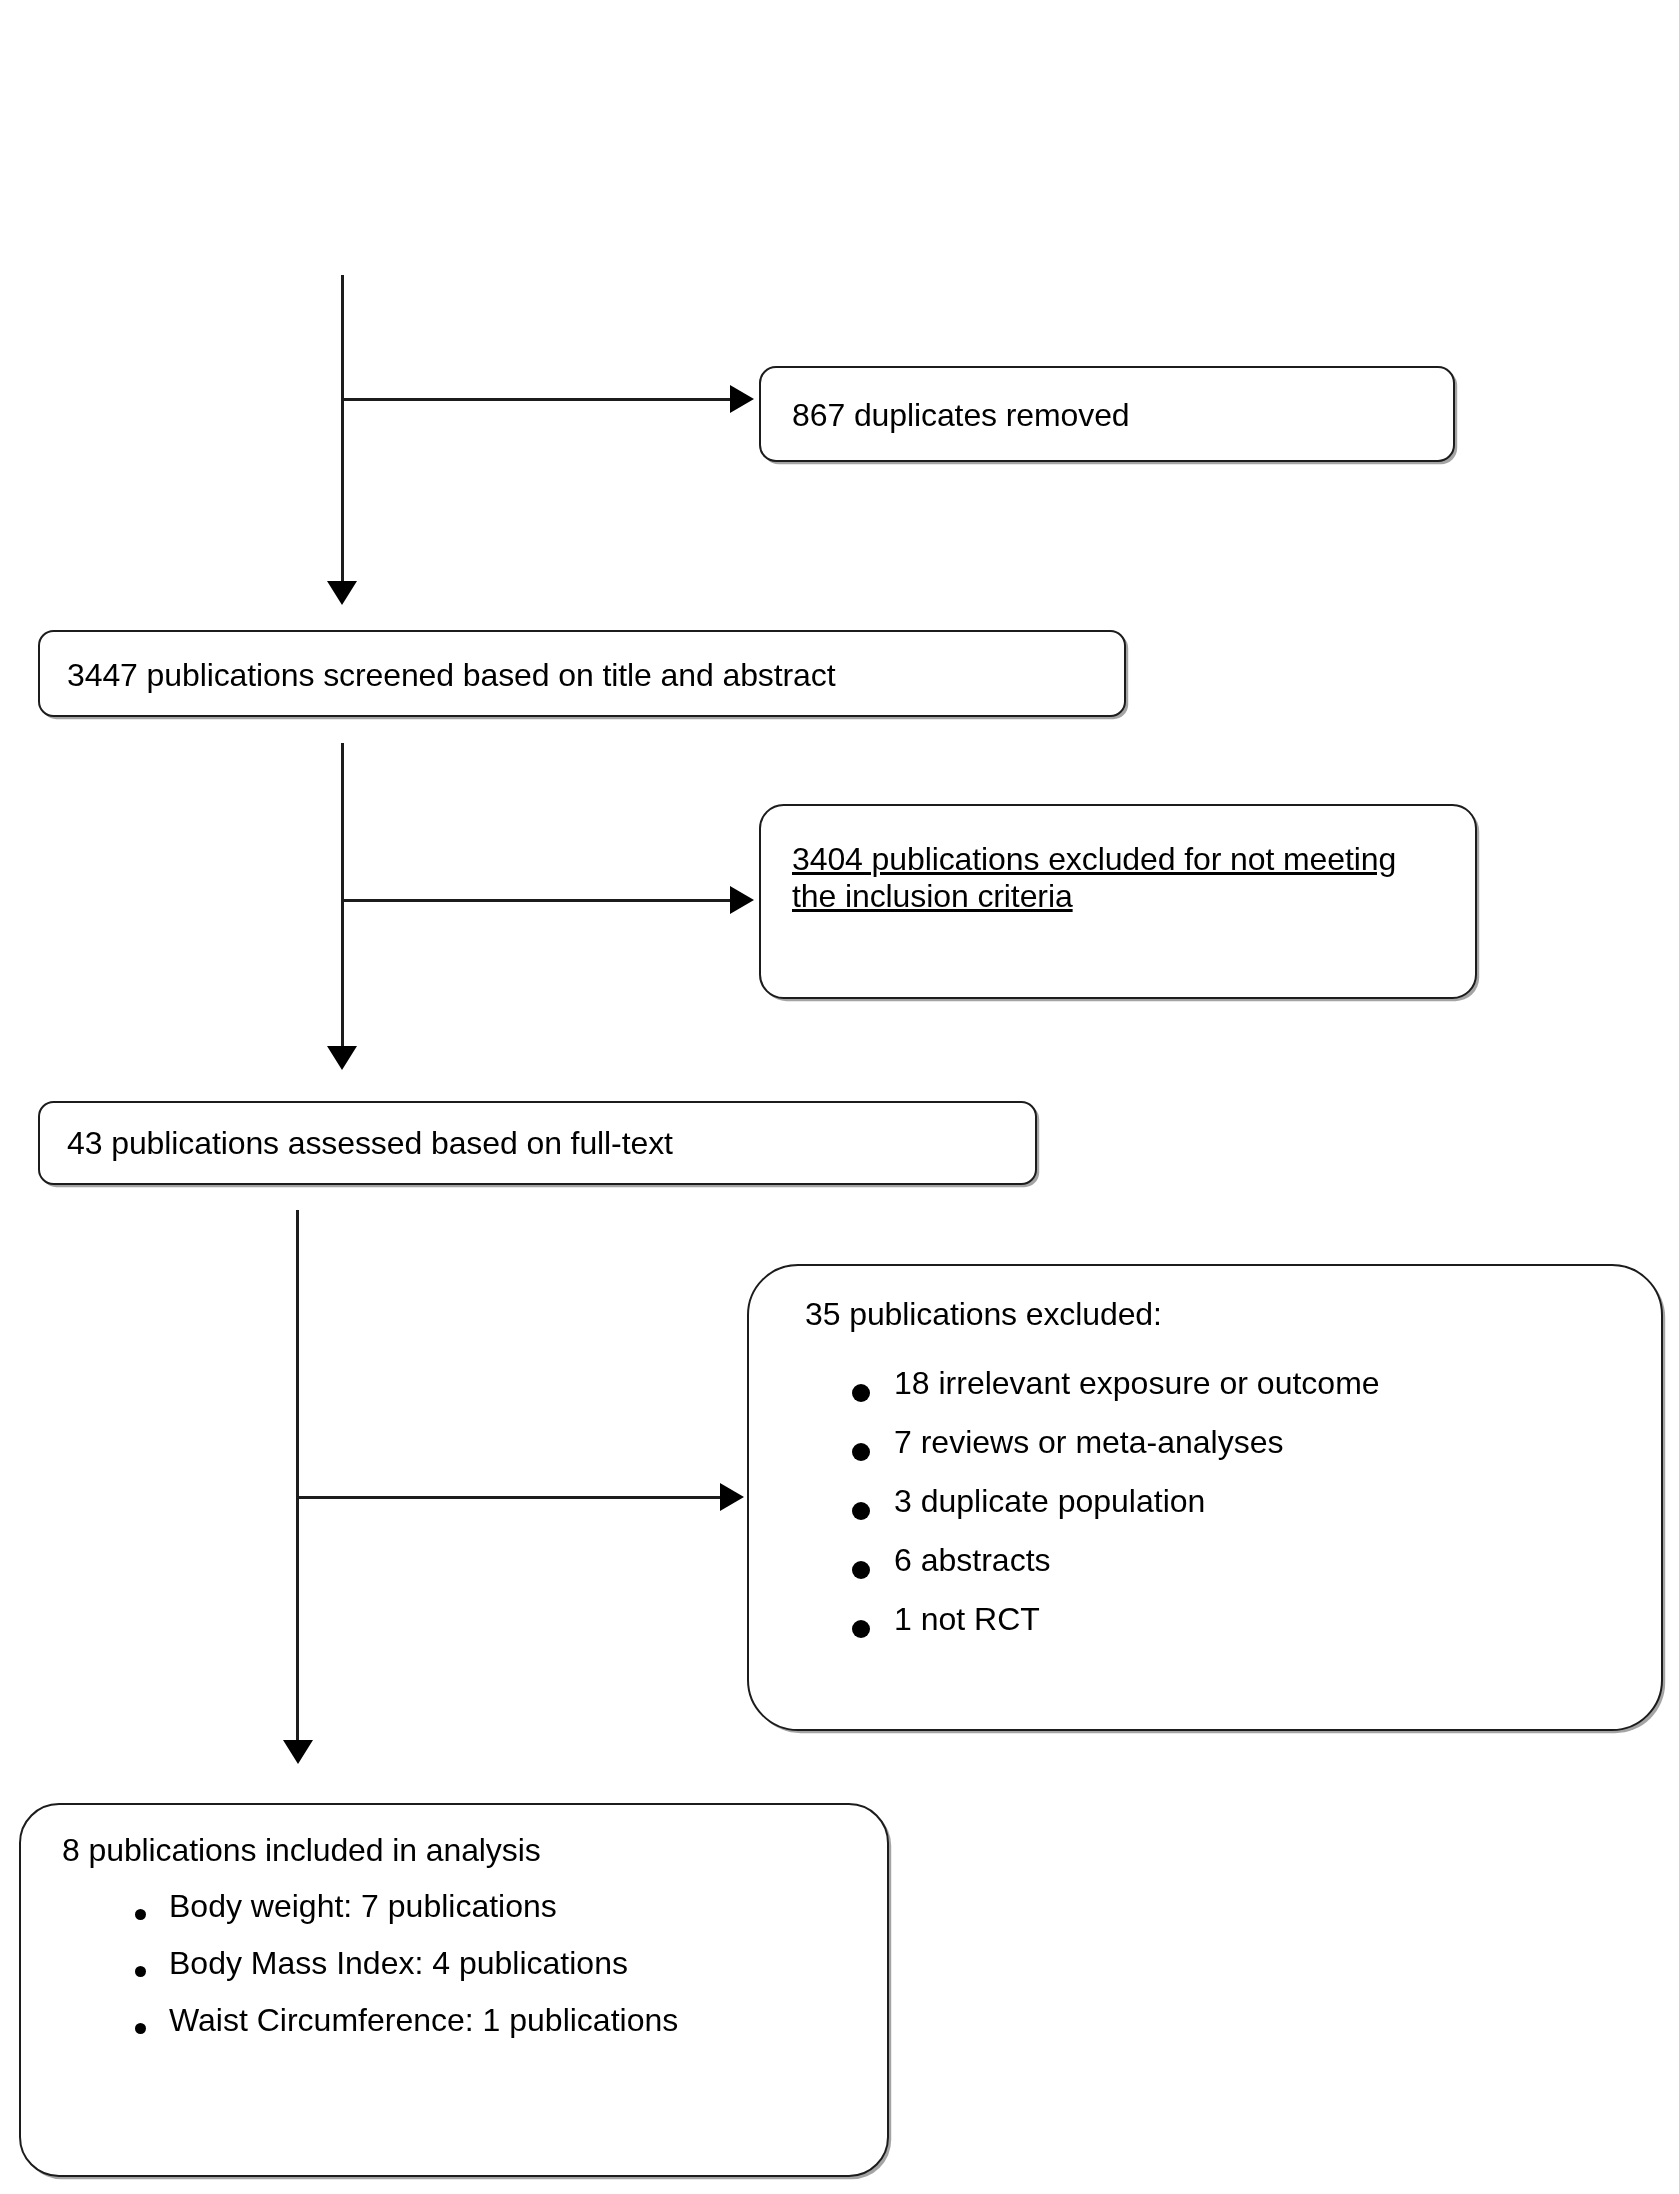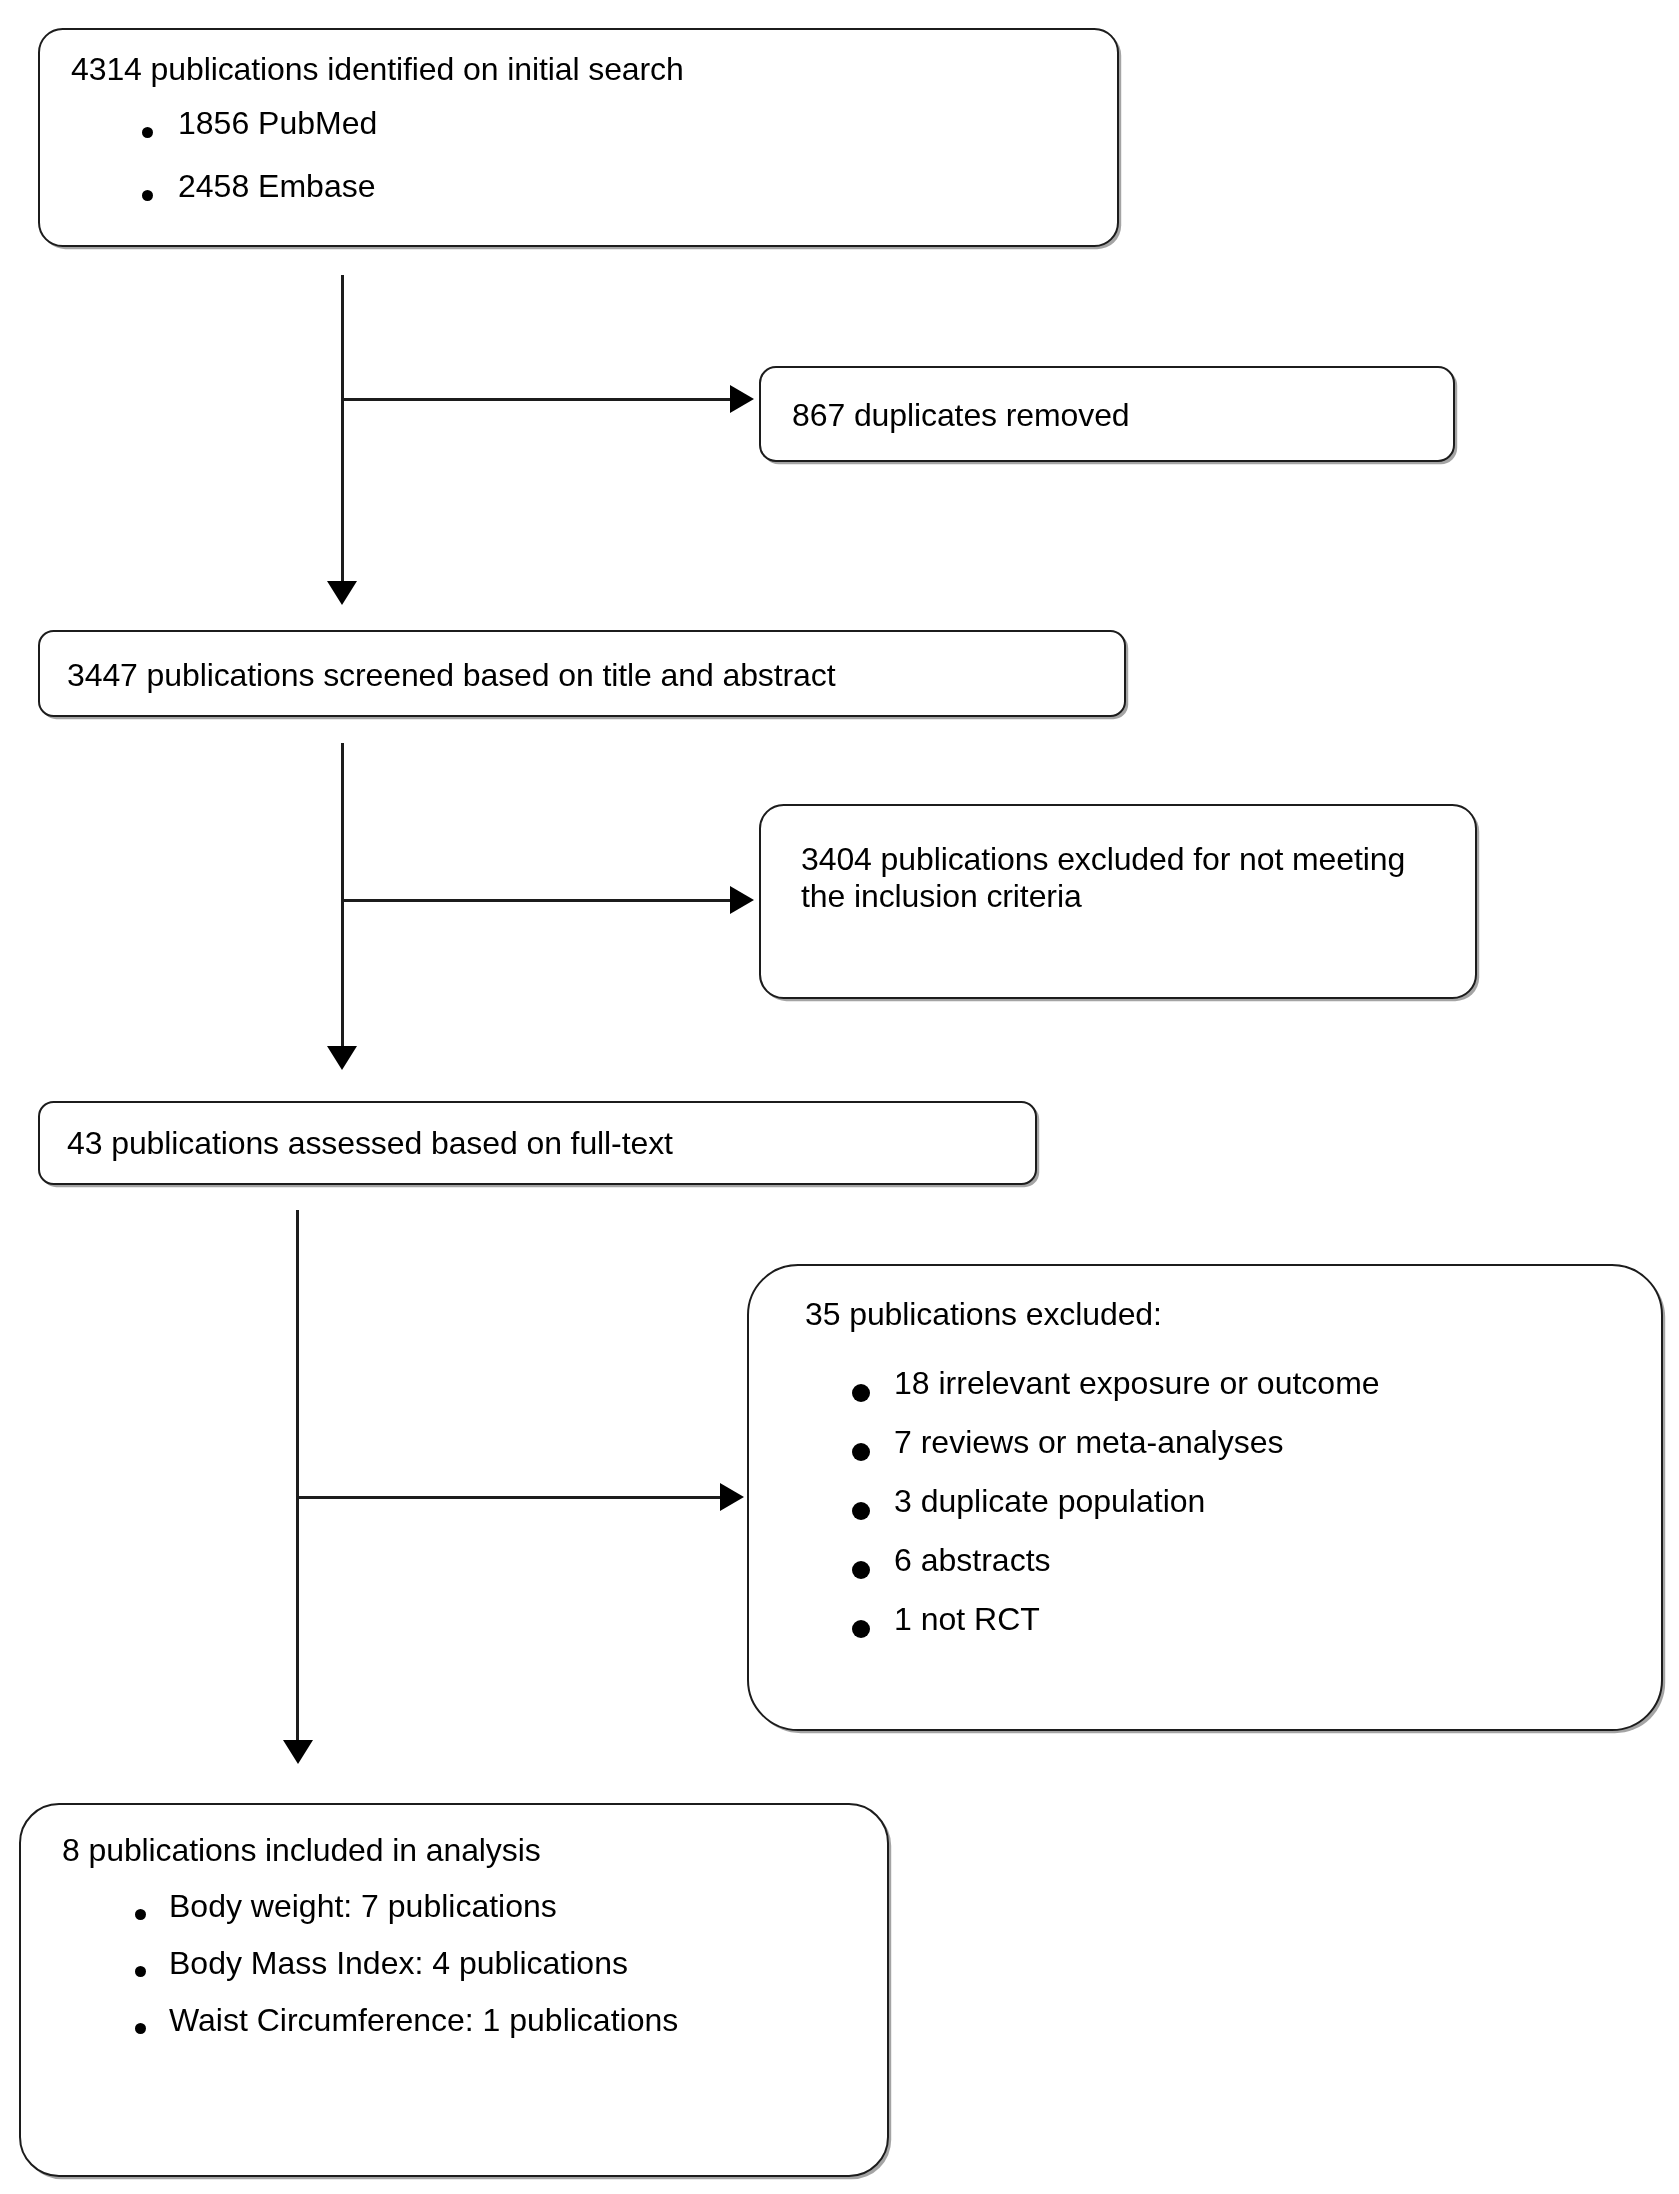--- a/index.html
+++ b/index.html
@@ -78,22 +78,23 @@
     border-radius: 15.6px;
   }
   #box-screened .box-title { position: absolute; left: 27px; top: 24.6px; }
 
   
   #box-excluded-criteria {
     left: 759px; top: 804px; width: 718px; height: 195px;
     border-radius: 24.6px;
   }
   #box-excluded-criteria .box-title {
-    position: absolute; left: 40px; top: 35px; width: 648px;
+    position: absolute; left: 31px; top: 35px; width: 648px;
     white-space: normal;
+    text-decoration: underline;
   }
 
   
   #box-fulltext {
     left: 38px; top: 1101px; width: 999px; height: 84px;
     border-radius: 15.6px;
   }
   #box-fulltext .box-title { position: absolute; left: 27px; top: 22px; text-align: right; }
 
   
@@ -158,33 +159,20 @@
   #conn3-v   { left: 296px; top: 1210px; height: 533px; }
   #conn3-arr { left: 283px; top: 1740px; }
   #conn3-h   { left: 296px; top: 1496px; width: 424px; }
   #conn3-harr{ left: 720px; top: 1483px; }
 </style>
 </head>
 <body>
 
 <div id="canvas">
 
-  <div class="flow-box" id="box-initial-search">
-    <div class="box-title">4314 publications identified on initial search</div>
-    <ul class="bullet-list">
-      <li>
-        <span class="bullet-dot"></span>
-        <span class="bullet-text">1856 PubMed</span>
-      </li>
-      <li>
-        <span class="bullet-dot"></span>
-        <span class="bullet-text">2458 Embase</span>
-      </li>
-    </ul>
-  </div>
 
   <div class="connector-line v-line" id="conn1-v"></div>
   <div class="arrow-down" id="conn1-arr"></div>
   <div class="connector-line h-line" id="conn1-h"></div>
   <div class="arrow-right" id="conn1-harr"></div>
 
   <div class="flow-box" id="box-duplicates">
     <div class="box-title">867 duplicates removed</div>
   </div>
 

